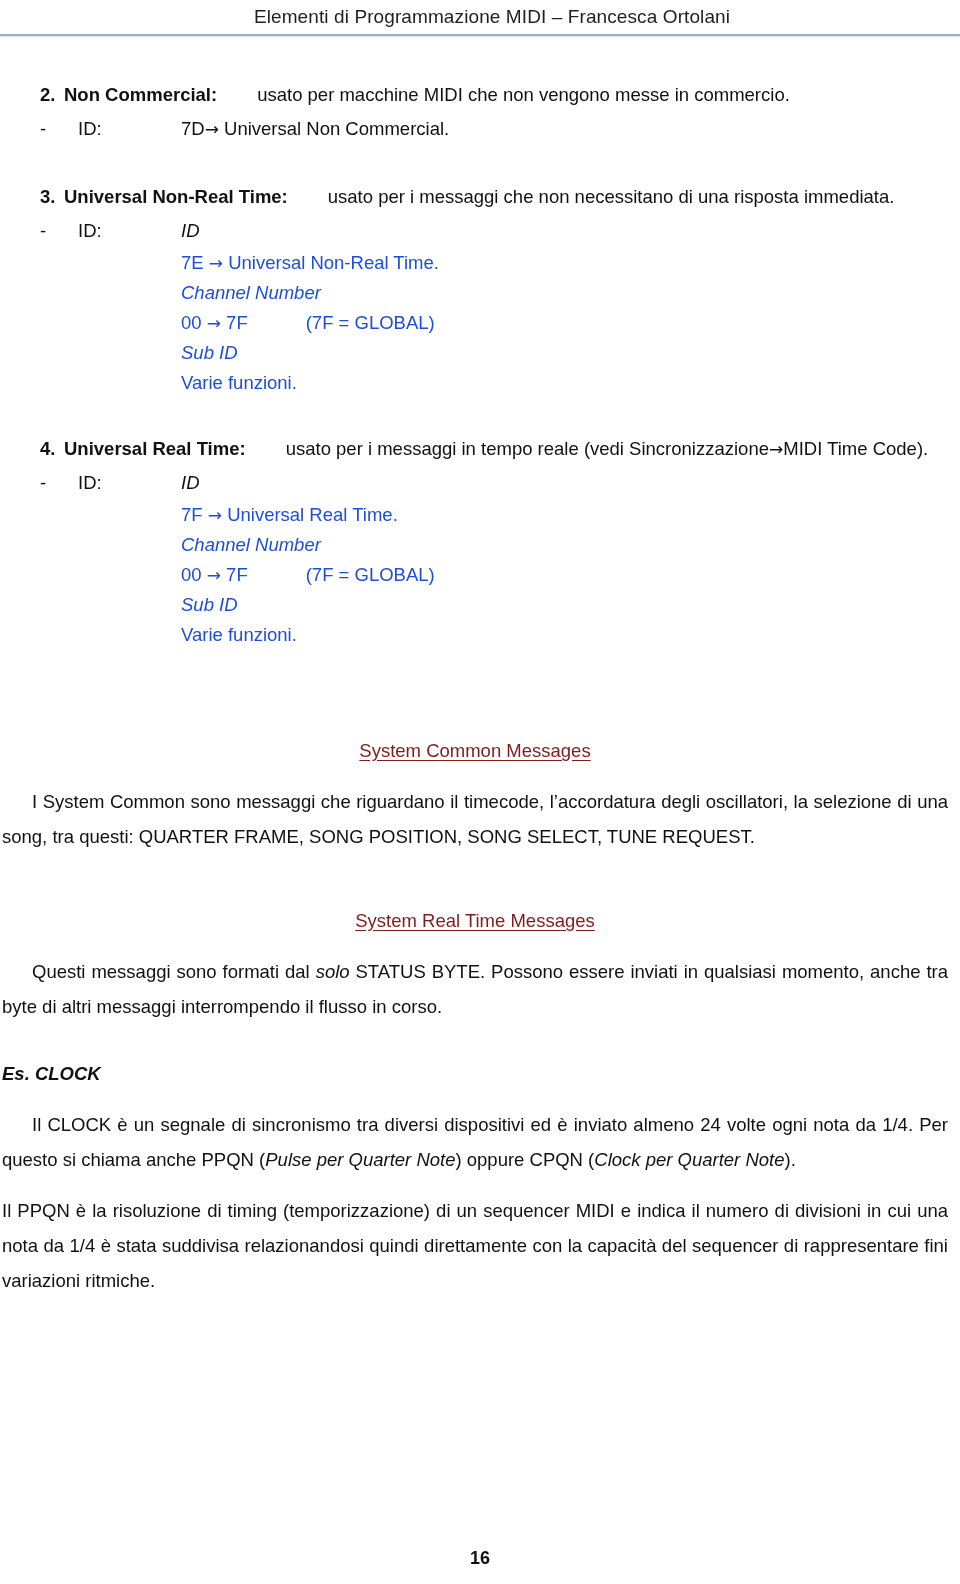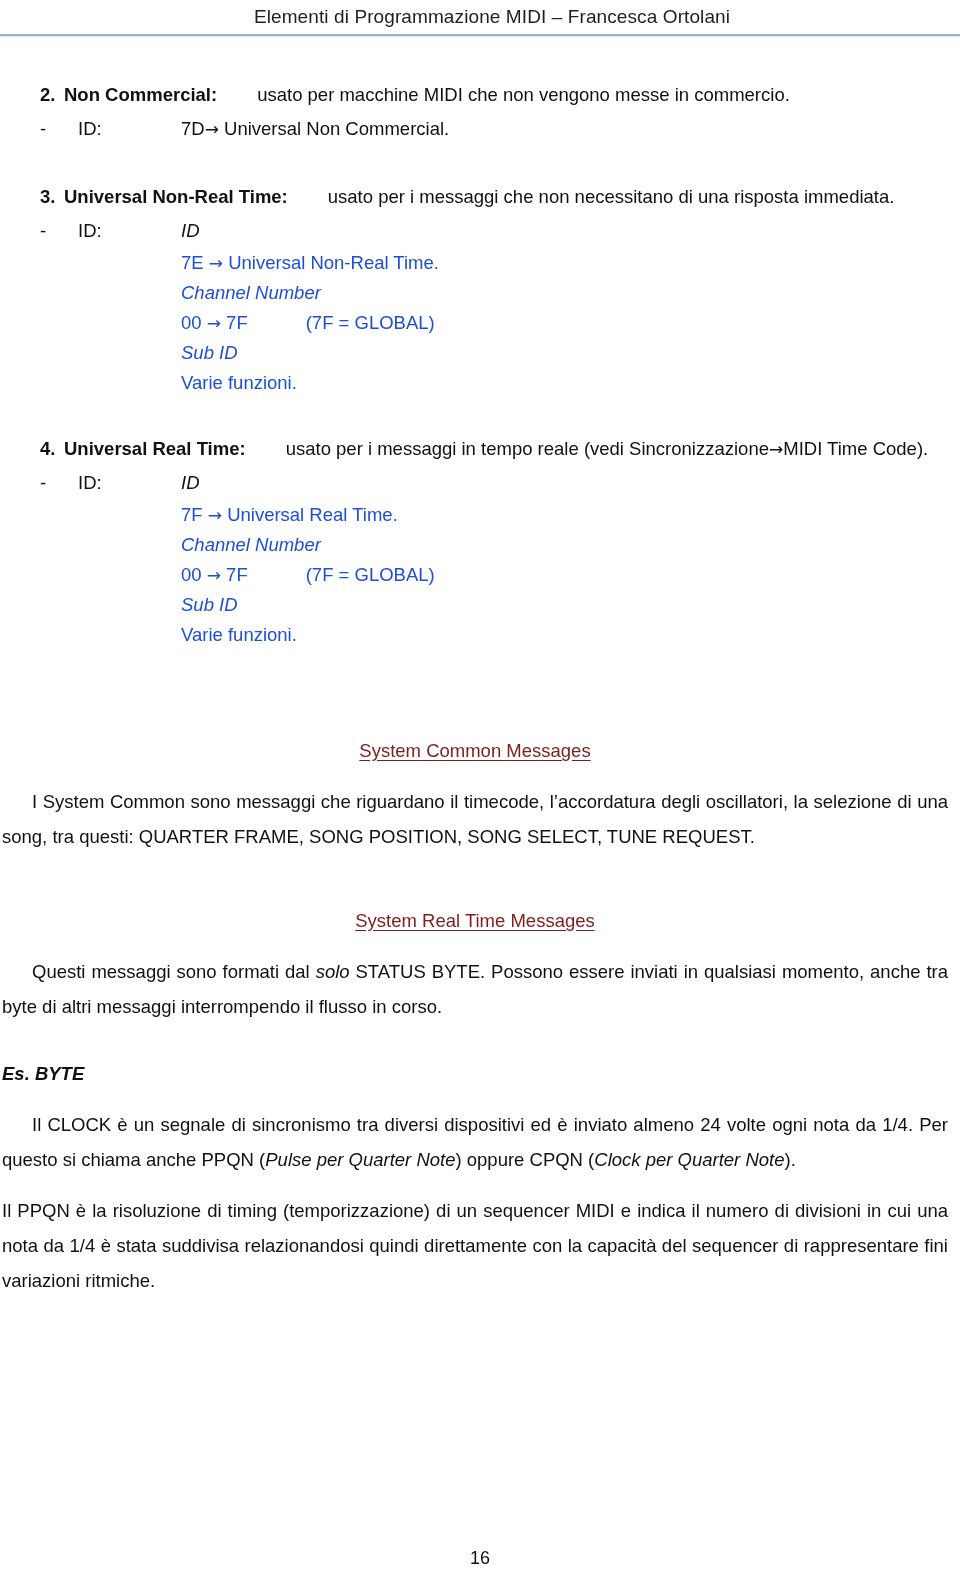--- a/index.html
+++ b/index.html
@@ -136,20 +136,21 @@
 
   
   .page-number {
     position: absolute;
     left: 0;
     top: 1548px;
     width: 960px;
     text-align: center;
     font-size: 18px;
     color: #111111;
+    font-weight: bold;
   }
 </style>
 </head>
 <body>
 
 <div class="page-header">
   <div class="header-title">Elementi di Programmazione MIDI – Francesca Ortolani</div>
   <div class="header-rule"></div>
 </div>
 
@@ -246,21 +247,21 @@
 
   <div class="spacer-sm"></div>
 
   <p class="para indent"><span>Questi messaggi sono formati dal </span><span class="ital">solo</span><span> STATUS BYTE. Possono essere inviati in qualsiasi momento, anche tra byte di altri messaggi interrompendo il flusso in corso.</span></p>
 
   <div class="spacer-sm"></div>
 
 
   <div class="spacer-sm"></div>
 
-  <div class="para left bolditalic">Es. BYTE</div>
+  <div class="para left bolditalic">Es. CLOCK</div>
 
   <div class="spacer-sm"></div>
 
   <p class="para indent"><span>Il CLOCK è un segnale di sincronismo tra diversi dispositivi ed è inviato almeno 24 volte ogni nota da 1/4. Per questo si chiama anche PPQN (</span><span class="ital">Pulse per Quarter Note</span><span>) oppure CPQN (</span><span class="ital">Clock per Quarter Note</span><span>).</span></p>
 
   <div class="spacer-sm"></div>
 
   <p class="para">Il PPQN è la risoluzione di timing (temporizzazione) di un sequencer MIDI e indica il numero di divisioni in cui una nota da 1/4 è stata suddivisa relazionandosi quindi direttamente con la capacità del sequencer di rappresentare fini variazioni ritmiche.</p>
 
   <div class="spacer-sm"></div>

